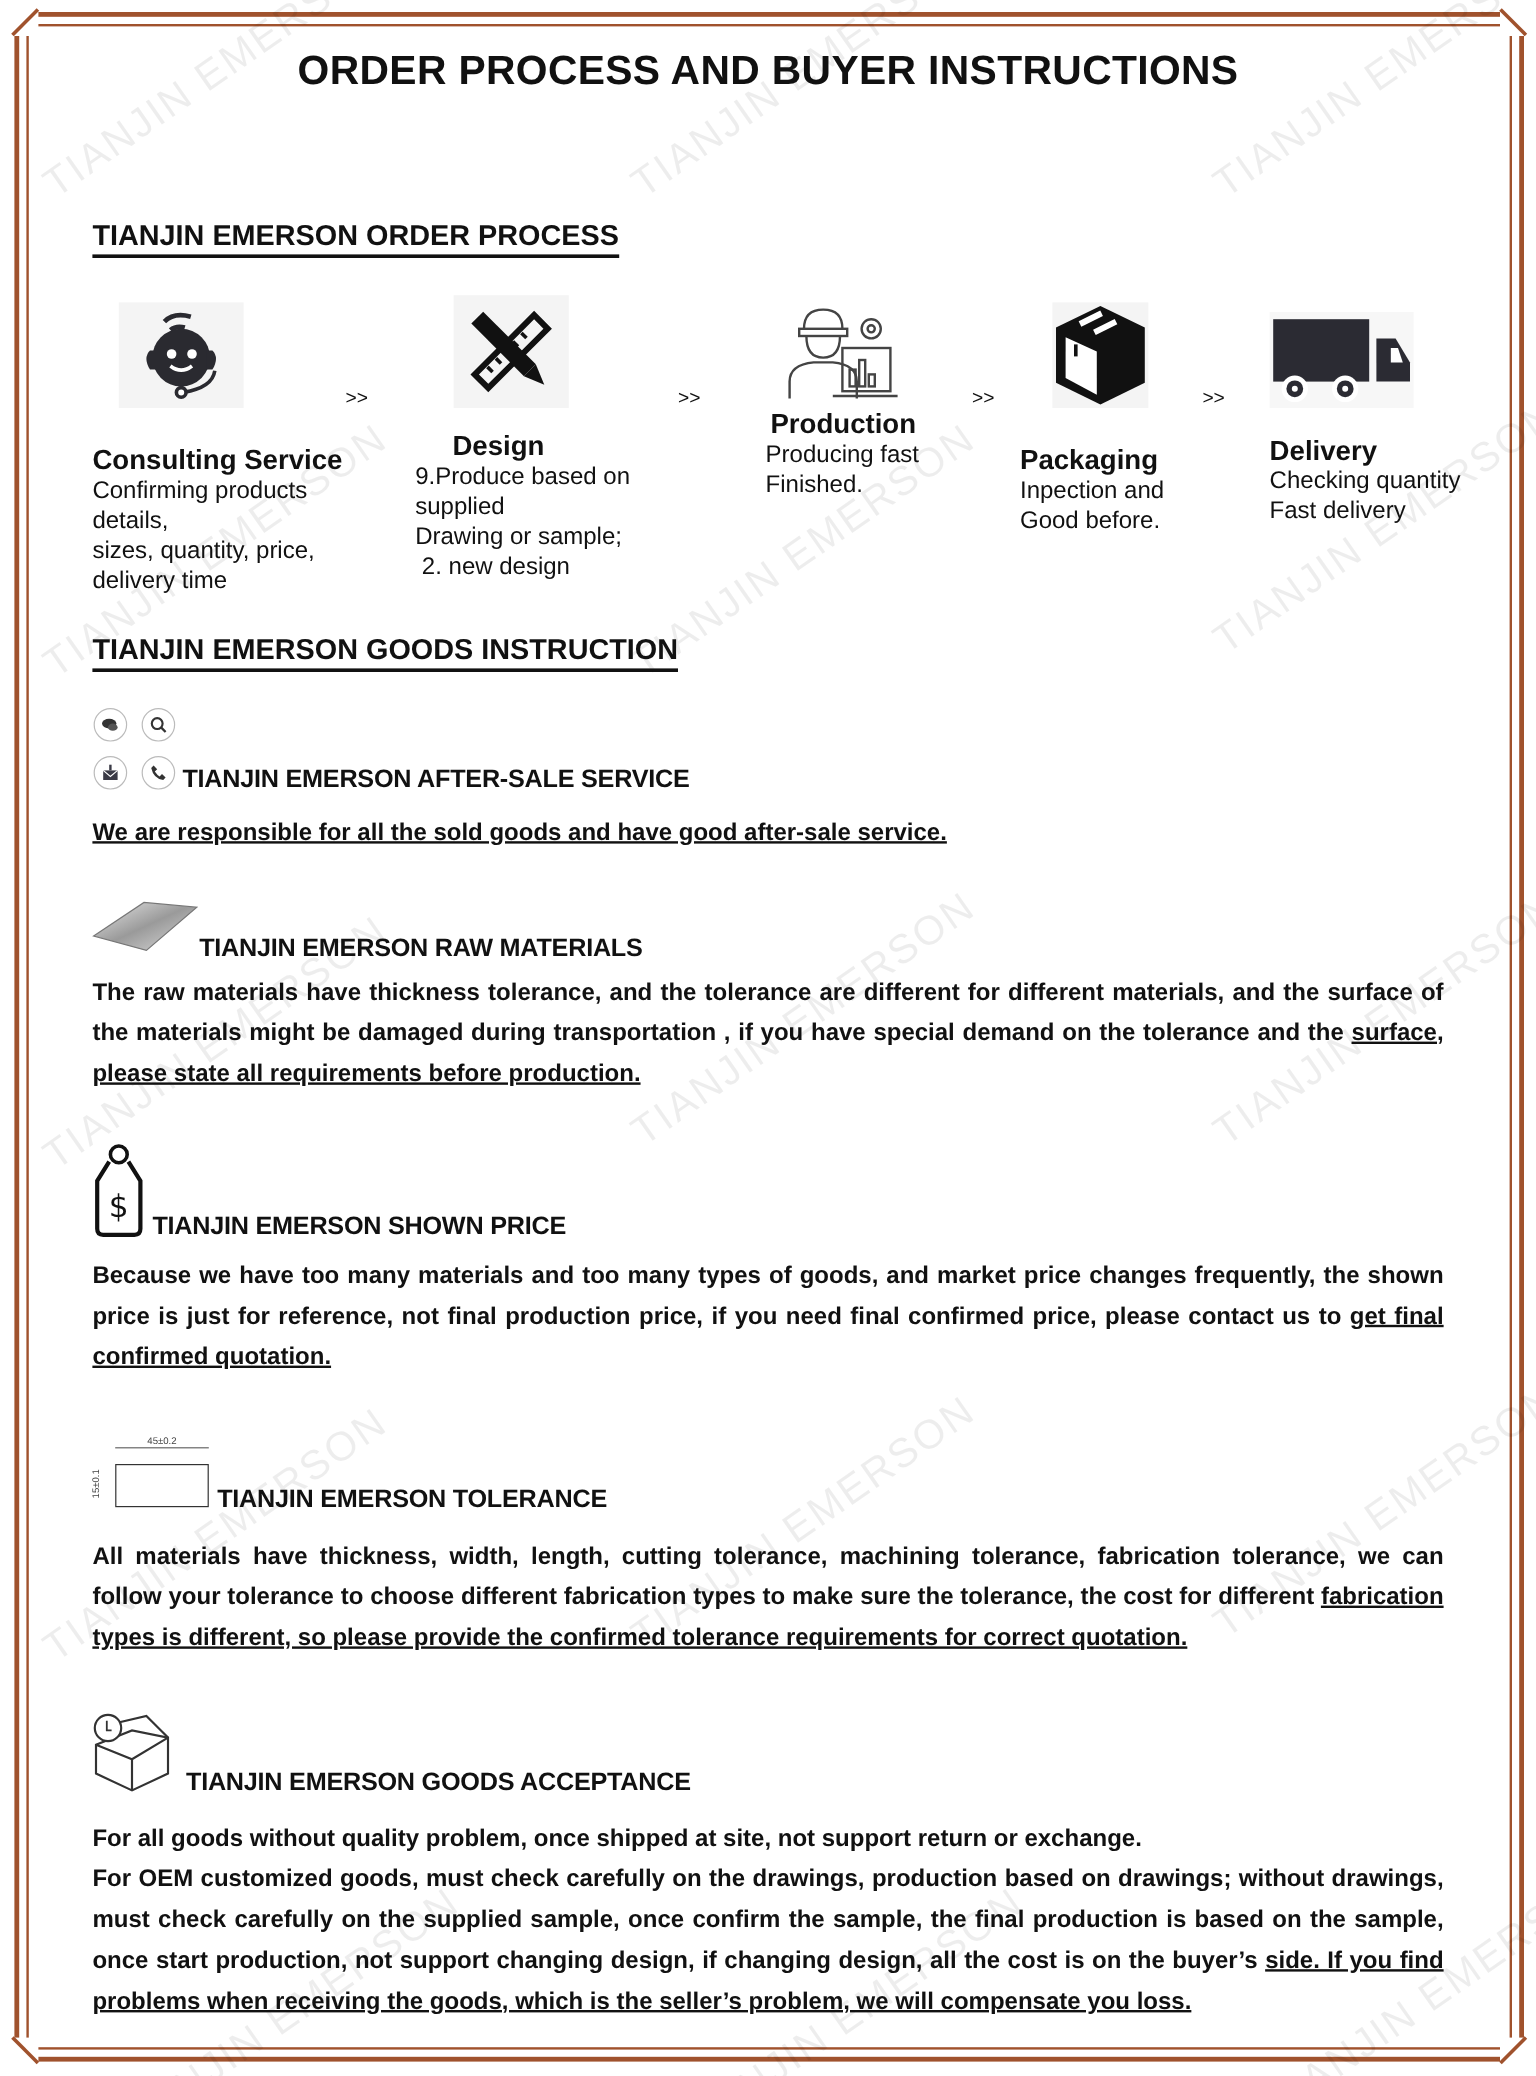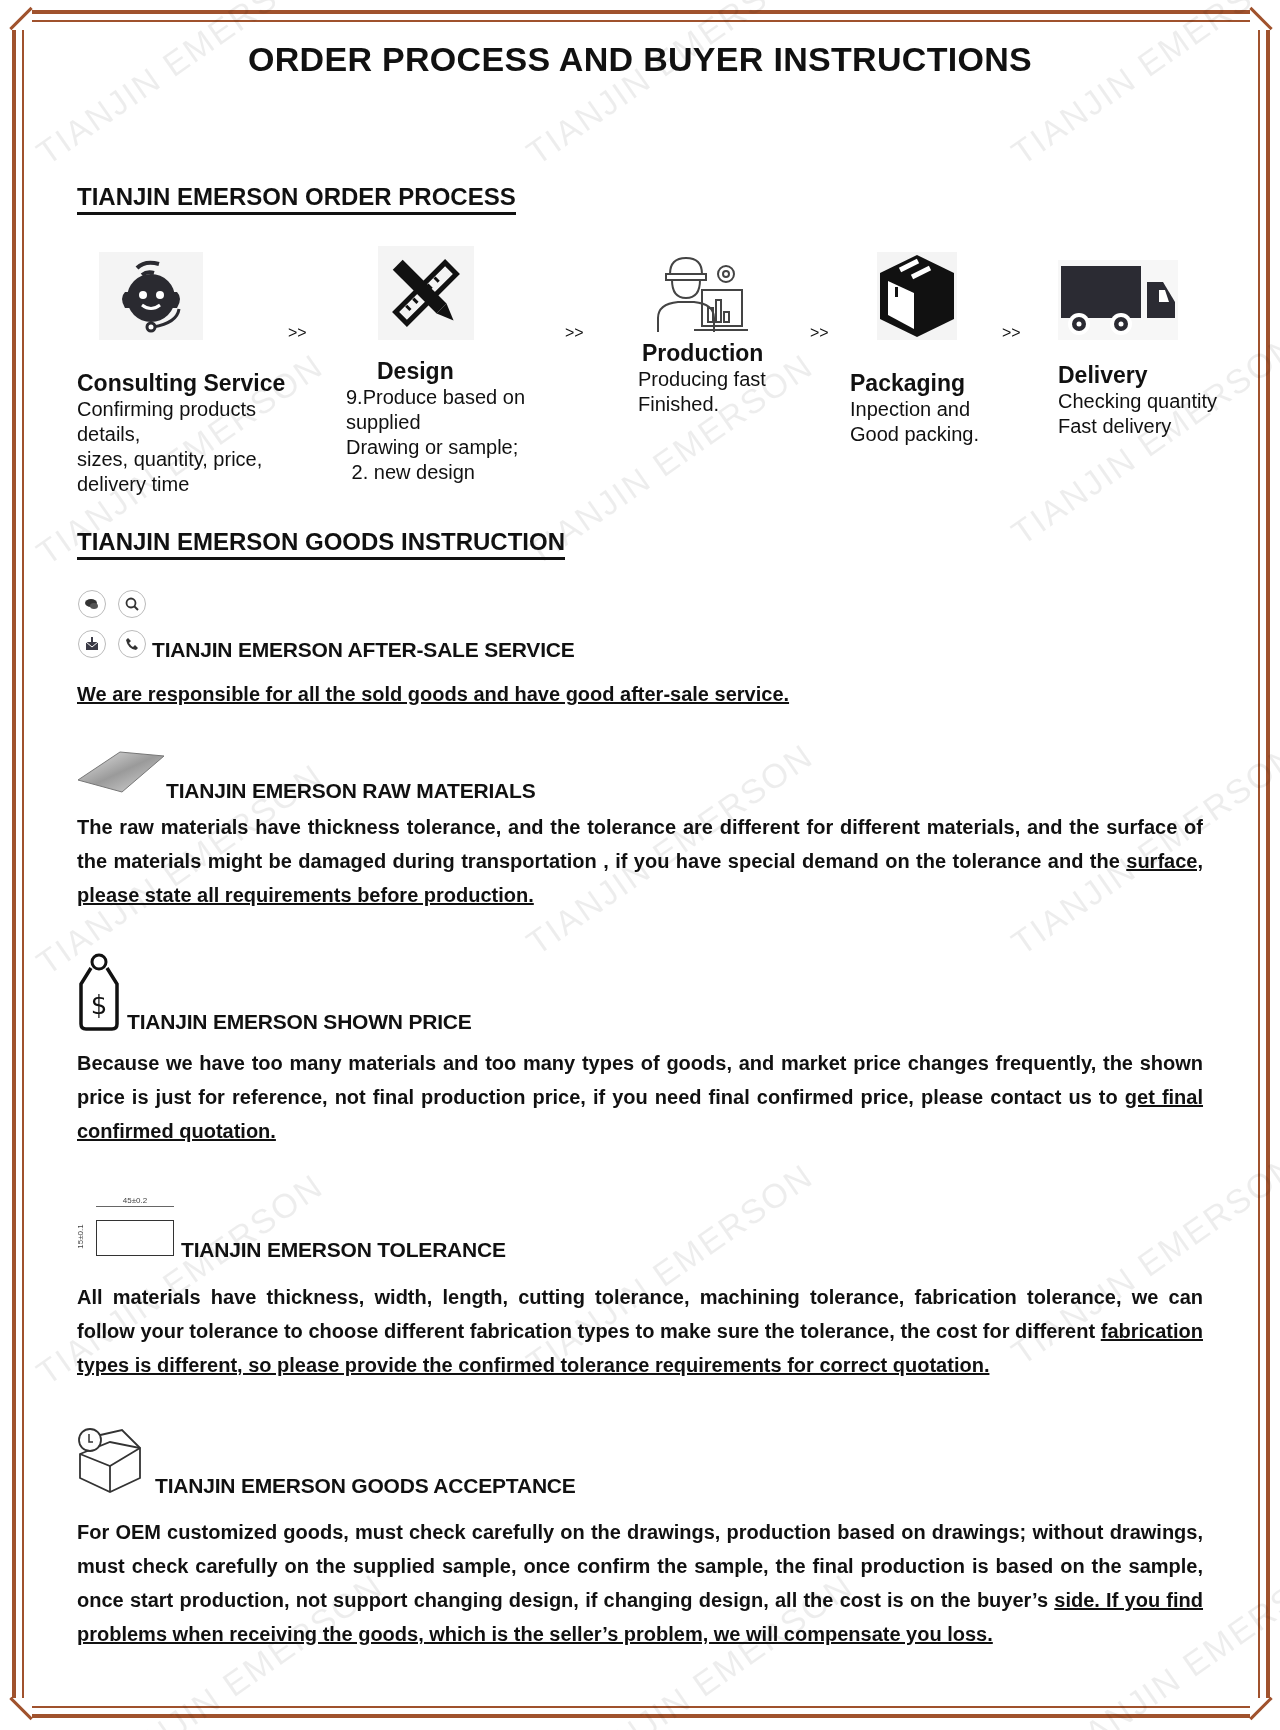--- a/index.html
+++ b/index.html
@@ -135,21 +135,21 @@
     <svg width="78" height="86" viewBox="0 0 78 86">
       <polygon points="39,2 76,20 76,66 39,84 2,66 2,20" fill="#111"></polygon>
       <polygon points="10,28 36,40 36,76 10,62" fill="#fff"></polygon>
       <line x1="22" y1="17" x2="40" y2="8" stroke="#fff" stroke-width="5"></line>
       <line x1="34" y1="24" x2="52" y2="15" stroke="#fff" stroke-width="5"></line>
       <rect x="17" y="34" width="3" height="10" fill="#111"></rect>
     </svg>
   </div>
   <div class="step-title" style="margin-top:30px">Packaging</div>
   <div class="step-desc">Inpection and</div>
-  <div class="step-desc">Good packing.</div>
+  <div class="step-desc">Good before.</div>
 </div>
 <div class="arrow" style="left:1002px">&gt;&gt;</div>
 
 <div class="step" style="left:1058px;top:252px">
   <div class="step-icon" style="background:#f7f7f7;width:120px;margin-top:8px;height:80px">
     <svg width="118" height="76" viewBox="0 0 118 76">
       <rect x="2" y="4" width="80" height="52" fill="#2b2b33"></rect>
       <polygon points="88,20 104,20 116,40 116,56 88,56" fill="#2b2b33"></polygon>
       <polygon points="100,28 106,28 110,40 100,40" fill="#fff"></polygon>
       <circle cx="20" cy="62" r="11" fill="#fff"></circle>
@@ -235,14 +235,15 @@
       <polyline points="4,28 34,40 64,22"></polyline>
         <line x1="34" y1="40" x2="34" y2="66"></line>
       <polyline points="20,10 46,4 64,22"></polyline>
     </g>
     <circle cx="14" cy="14" r="11" fill="#fff" stroke="#333" stroke-width="1.8"></circle>
     <polyline points="13,8 13,16 17,16" fill="none" stroke="#333" stroke-width="1.5"></polyline>
   </svg>
 </div>
 <div class="abs sub-head" style="left:155px;top:1474px">TIANJIN EMERSON GOODS ACCEPTANCE</div>
 <div class="para" style="top:1515px">
+  <div style="text-align:left">For all goods without quality problem, once shipped at site, not support return or exchange.</div>
   <span>For OEM customized goods, must check carefully on the drawings, production based on drawings; without drawings, must check carefully on the supplied sample, once confirm the sample, the final production is based on the sample, once start production, not support changing design, if changing design, all the cost is on the buyer’s </span><span class="last">side. If you find problems when receiving the goods, which is the seller’s problem, we will compensate you loss.</span>
 </div>
 
 </body></html>

